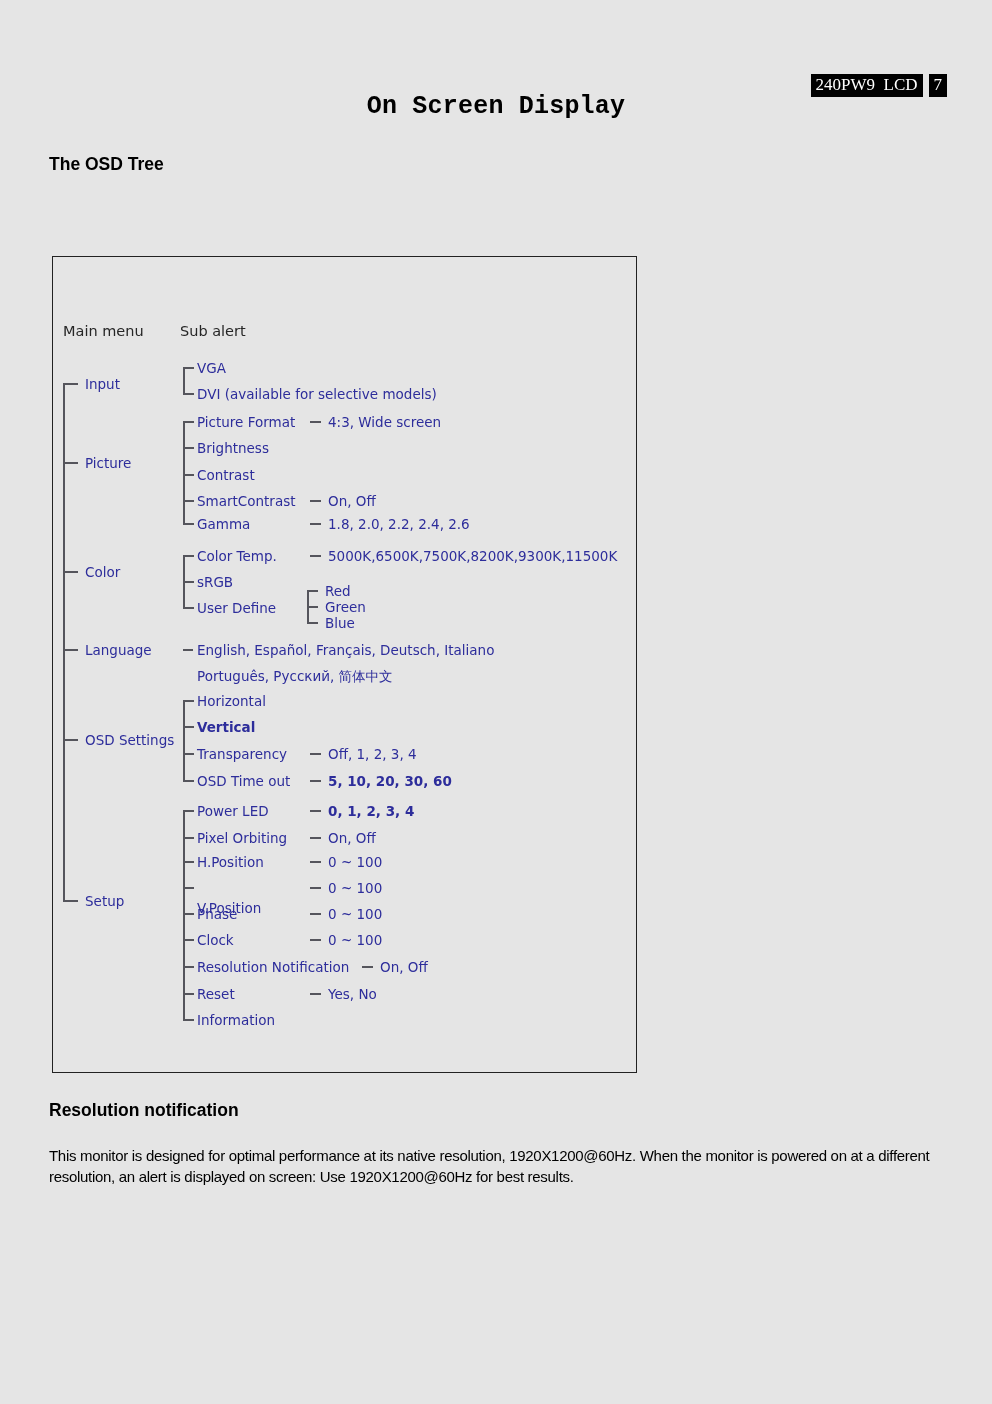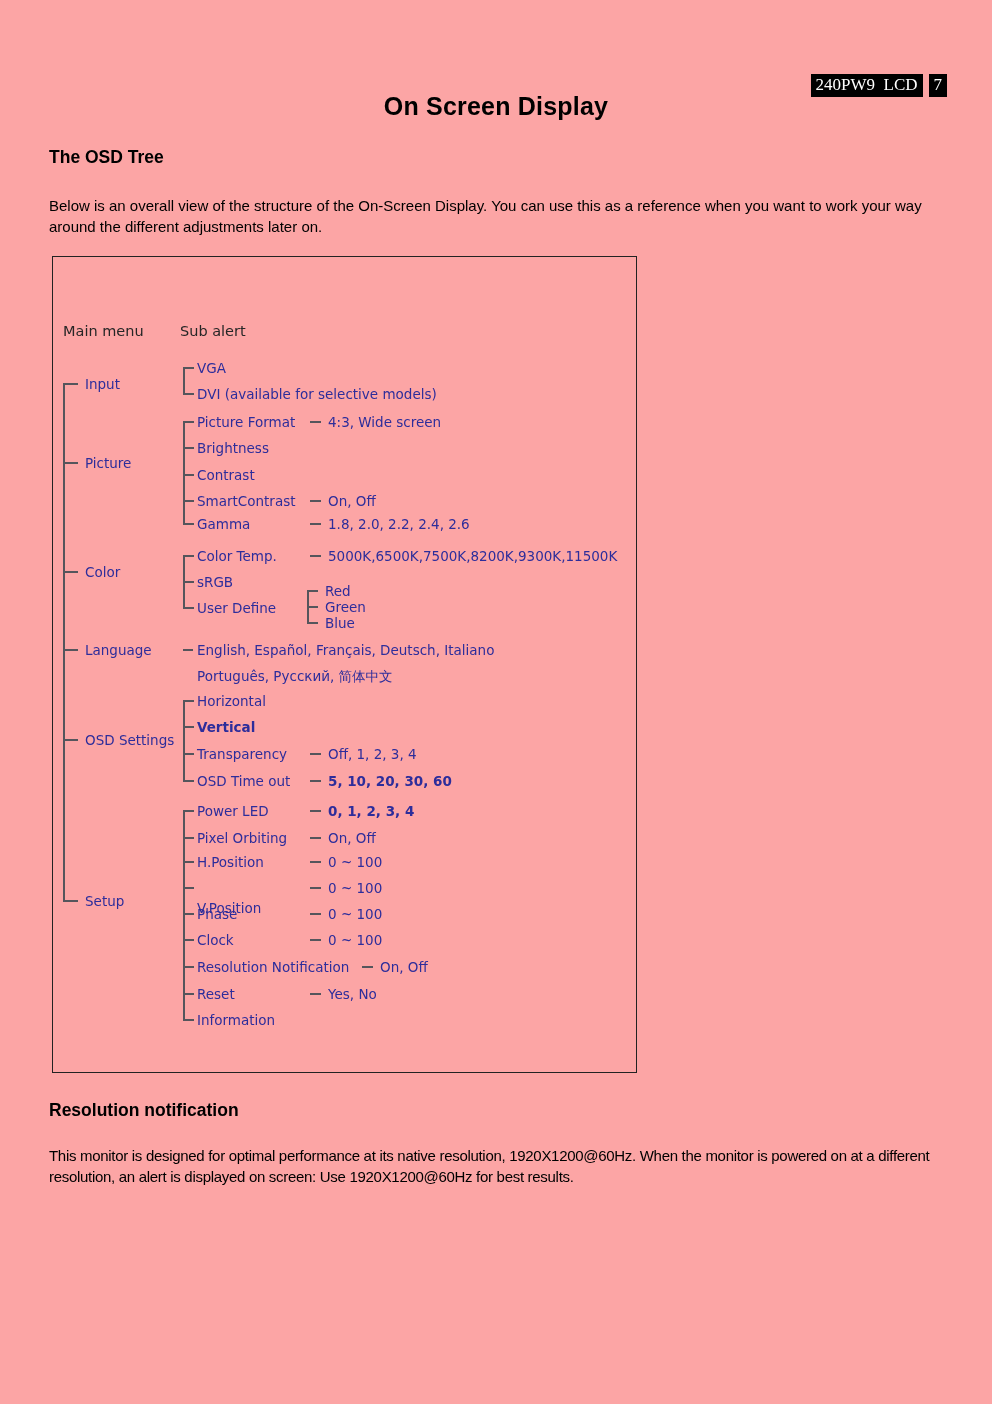--- a/index.html
+++ b/index.html
@@ -1,22 +1,22 @@
 <!DOCTYPE html>
 <html style="--tree-text: #2d2d9b; --tree-line: #55555c;"><head>
 <meta charset="utf-8">
 <style>
   html,body{margin:0;padding:0;background:#ffffff;}
-  .page{position:relative;width:992px;height:1404px;background:#fca5a5;overflow:hidden;
+  .page{position:relative;width:992px;height:1404px;background:#e5e5e5;overflow:hidden;
         font-family:"Liberation Sans",sans-serif;color:#000;}
   .badge-row{position:absolute;top:74px;right:45px;display:flex;gap:6px;
              font-family:"Liberation Serif",serif;font-size:17px;}
   .badge{background:#000;color:#fff;padding:1px 5px 2px 5px;white-space:pre;}
   .doc-title{position:absolute;top:92px;left:0;width:100%;text-align:center;
-             font-size:25px;font-weight:bold;letter-spacing:0.2px;}
+             font-size:25px;font-weight:bold;letter-spacing:0.2px;font-family:Liberation Mono, monospace;}
   .sec-head{position:absolute;left:49px;font-size:17.5px;font-weight:bold;}
   .para{position:absolute;left:49px;width:906px;font-size:15px;line-height:21px;}
   .para.narrow{letter-spacing:-0.3px;}
   .diagram-box{position:absolute;left:52px;top:256px;width:583px;height:815px;
                border:1.5px solid #222;background:transparent;}
   .tree-text{position:absolute;transform:translateY(-50%);
              font-family:"DejaVu Sans",sans-serif;font-size:13.5px;line-height:1.2;
              white-space:pre;color:var(--tree-text,#2d2d9b);}
   .col-head{position:absolute;transform:translateY(-50%);
             font-family:"DejaVu Sans",sans-serif;font-size:14.5px;color:#262626;white-space:pre;}
@@ -29,22 +29,21 @@
 
 <div class="page">
 
   <div class="badge-row">
     <span class="badge">240PW9  LCD</span>
     <span class="badge">7</span>
   </div>
 
   <div class="doc-title">On Screen Display</div>
 
-  <div class="sec-head" style="top:147px;">The OSD Tree</div>
-  <div class="para" style="top:195px;">Below is an overall view of the structure of the On-Screen Display. You can use this as a reference when you want to work your way around the different adjustments later on.</div>
+  <div class="sec-head" style="top:154px;">The OSD Tree</div>
 
   <div class="diagram-box"></div>
   <div id="tree-layer" style="position:absolute;left:0;top:0;width:992px;height:1404px;pointer-events:none;">
     <div class="col-head" style="left:63px;top:331px;">Main menu</div>
     <div class="col-head" style="left:180px;top:331px;">Sub alert</div>
   <div class="tl-v" style="left: 63px; top: 384px; height: 517px;"></div>
       <div class="tl-h" style="left: 63px; top: 383.25px; width: 15px;"></div>
       <div class="tree-text" style="left: 85px; top: 384px;">Input</div>
       <div class="tl-v" style="left: 183px; top: 368px; height: 26px;"></div>
       <div class="tl-h" style="left: 183px; top: 367.25px; width: 11px;"></div>

